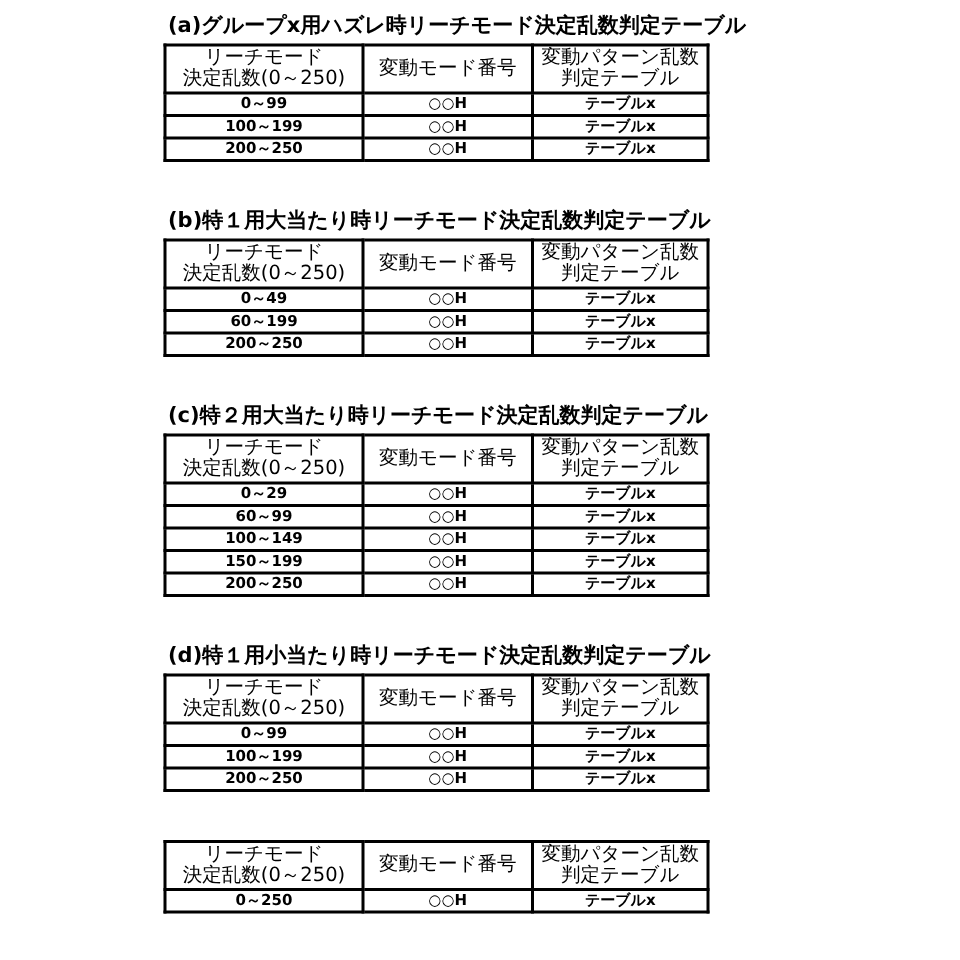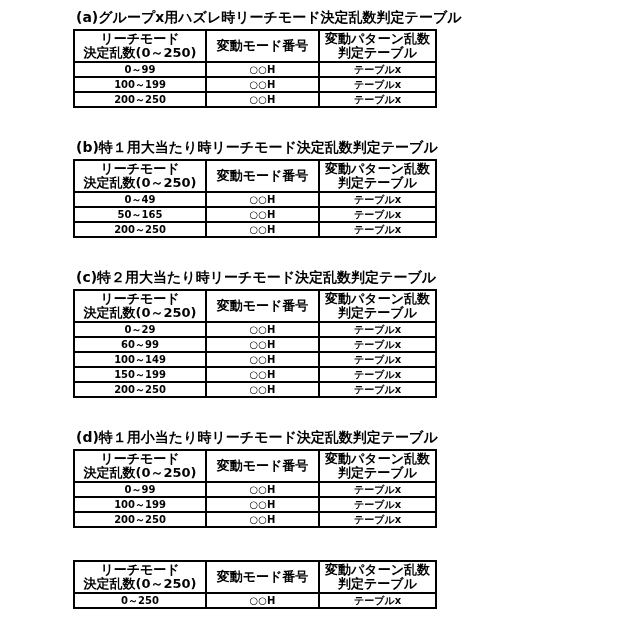--- a/index.html
+++ b/index.html
@@ -9,21 +9,21 @@
   body {
     width: 640px;
     height: 640px;
     background: var(--bg, #ffffff);
     color: var(--fg, #000000);
     font-family: "DejaVu Sans", sans-serif;
     font-weight: bold;
     overflow: hidden;
   }
   #figure {
-    padding: 10px 0 0 73px;
+    padding: 10px 0 0 109px;
   }
   .block + .block {
     margin-top: 32px;
   }
   .title {
     font-size: 14px;
     line-height: 15px;
     margin: 0 0 4px 3px;
     white-space: nowrap;
   }
@@ -36,21 +36,21 @@
   table.tbl th, table.tbl td {
     border: 2px solid var(--line, #000000);
     text-align: center;
     vertical-align: middle;
     overflow: hidden;
     white-space: nowrap;
   }
   table.tbl th {
     font-size: 13px;
     line-height: 14px;
-    font-weight: bold;
+    font-weight: normal;
     padding: 1px 0;
   }
   table.tbl td {
     font-size: 10px;
     line-height: 13px;
     height: 13px;
     padding: 0 2px;
     font-weight: bold;
   }
   col.c1 { width: 132px; }
@@ -123,21 +123,21 @@
           </th>
         </tr>
       </thead>
       <tbody>
           <tr>
             <td>0～49</td>
             <td>○○H</td>
             <td>テーブルx</td>
           </tr>
           <tr>
-            <td>50～165</td>
+            <td>60～199</td>
             <td>○○H</td>
             <td>テーブルx</td>
           </tr>
           <tr>
             <td>200～250</td>
             <td>○○H</td>
             <td>テーブルx</td>
           </tr>
         </tbody>
     </table>

